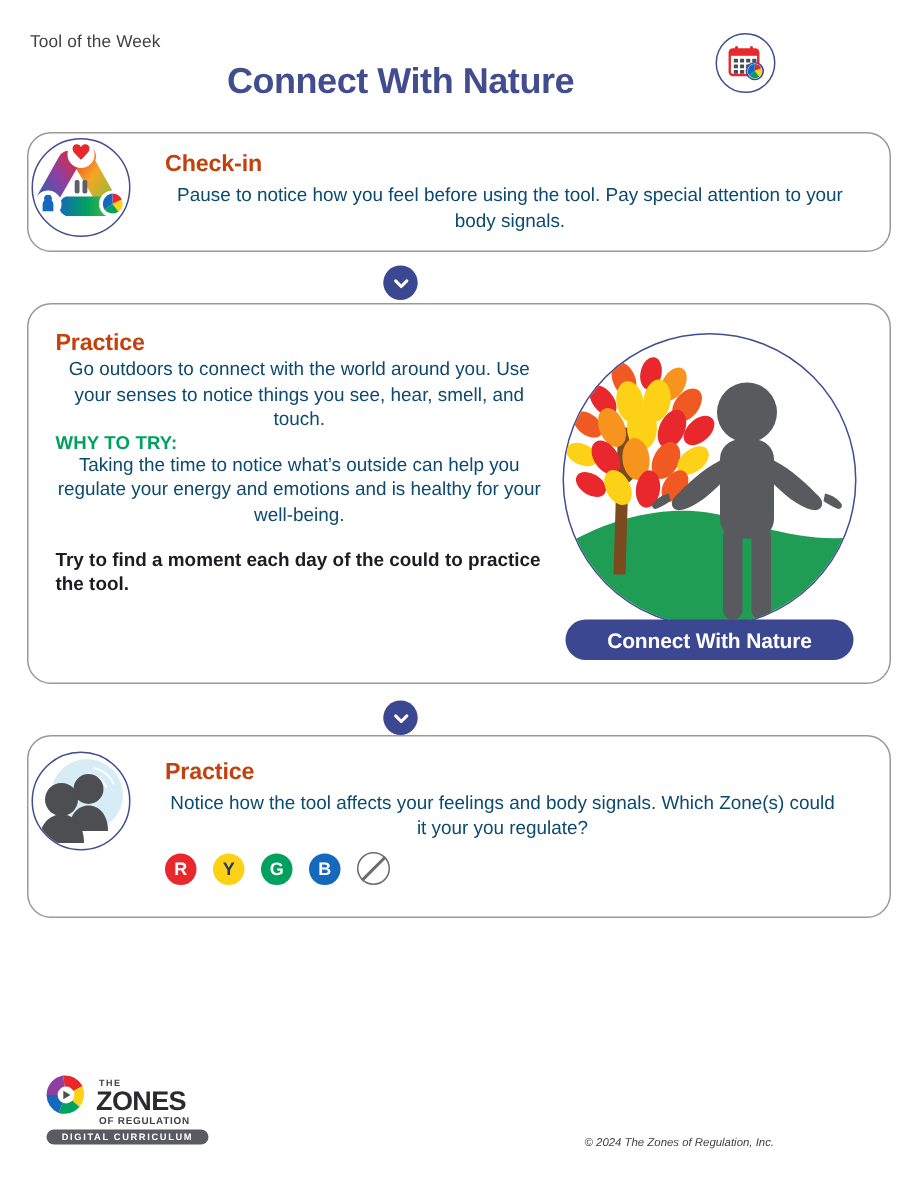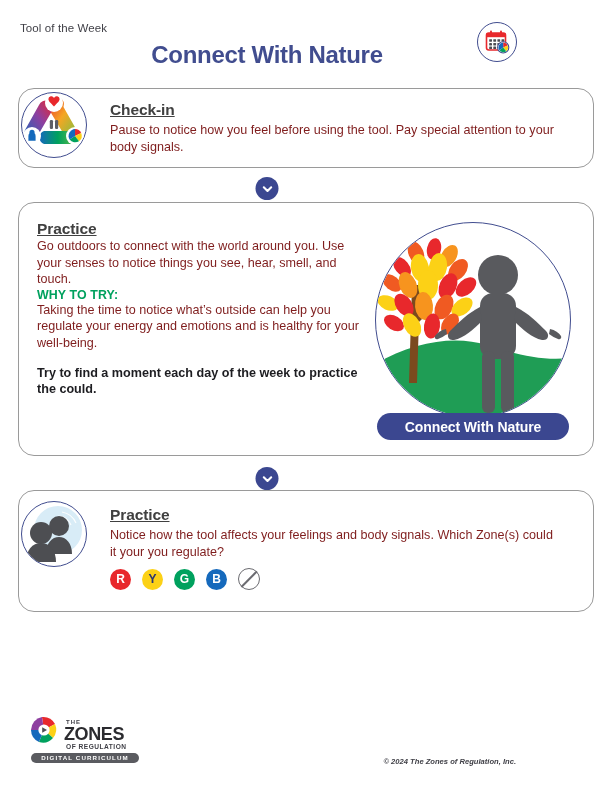--- a/index.html
+++ b/index.html
@@ -68,28 +68,28 @@
     overflow: hidden;
     z-index: 5;
   }
   .icon-checkin { left: 21px; top: 92px; }
   .icon-reflect { left: 21px; top: 501px; }
 
   
   .sec-head {
     font-size: 15.5px;
     font-weight: bold;
-    color: #404040;
+    color: #c2410c;
     letter-spacing: -.1px;
-    text-decoration: underline;
   }
   .body-txt {
     font-size: 12.6px;
-    color: #7f1d1d;
+    color: #0c4a6e;
     line-height: 1.32;
+    text-align: center;
   }
 
   .checkin-body { position: absolute; left: 110px; top: 101px; width: 460px; }
   .checkin-body .sec-head { margin-bottom: 3px; }
 
   .practice-body { position: absolute; left: 37px; top: 220px; width: 325px; }
   .practice-body .sec-head { margin-bottom: 0; }
   .why-label {
     font-size: 12.4px;
     font-weight: bold;
@@ -167,21 +167,21 @@
     letter-spacing: -.1px;
   }
 
   
   .footer-logo { position: absolute; left: 26px; top: 712px; width: 118px; }
   .copyright {
     position: absolute;
     right: 18px; top: 757px;
     font-size: 7.6px;
     font-style: italic;
-    font-weight: bold;
+    font-weight: normal;
     color: #3f3f46;
   }
 </style>
 </head>
 <body>
 
 <div class="page">
 
   <div class="header">
     <div class="kicker">Tool of the Week</div>
@@ -267,21 +267,21 @@
     </svg>
   </div>
 
   <div class="card card-practice"></div>
 
   <div class="practice-body">
     <div class="sec-head">Practice</div>
     <div class="body-txt">Go outdoors to connect with the world around you. Use your senses to notice things you see, hear, smell, and touch.</div>
     <div class="why-label">WHY TO TRY:</div>
     <div class="body-txt">Taking the time to notice what’s outside can help you regulate your energy and emotions and is healthy for your well-being.</div>
-    <div class="try-bold">Try to find a moment each day of the week to practice the could.</div>
+    <div class="try-bold">Try to find a moment each day of the could to practice the tool.</div>
   </div>
 
   <div class="illus-wrap">
     <div class="illus-circle">
       <svg width="193" height="193" viewBox="0 0 193 193">
 
         <path d="M -10 148 C 30 118, 80 112, 110 122 C 145 133, 175 140, 205 133 L 205 205 L -10 205 Z" fill="#1f9d55"></path>
 
         <path d="M36 62 L44 62 L41 160 L33 160 Z" fill="#7b4a1e"></path>
         <path d="M40 96 L54 84 L52 90 L41 101 Z" fill="#7b4a1e"></path>

